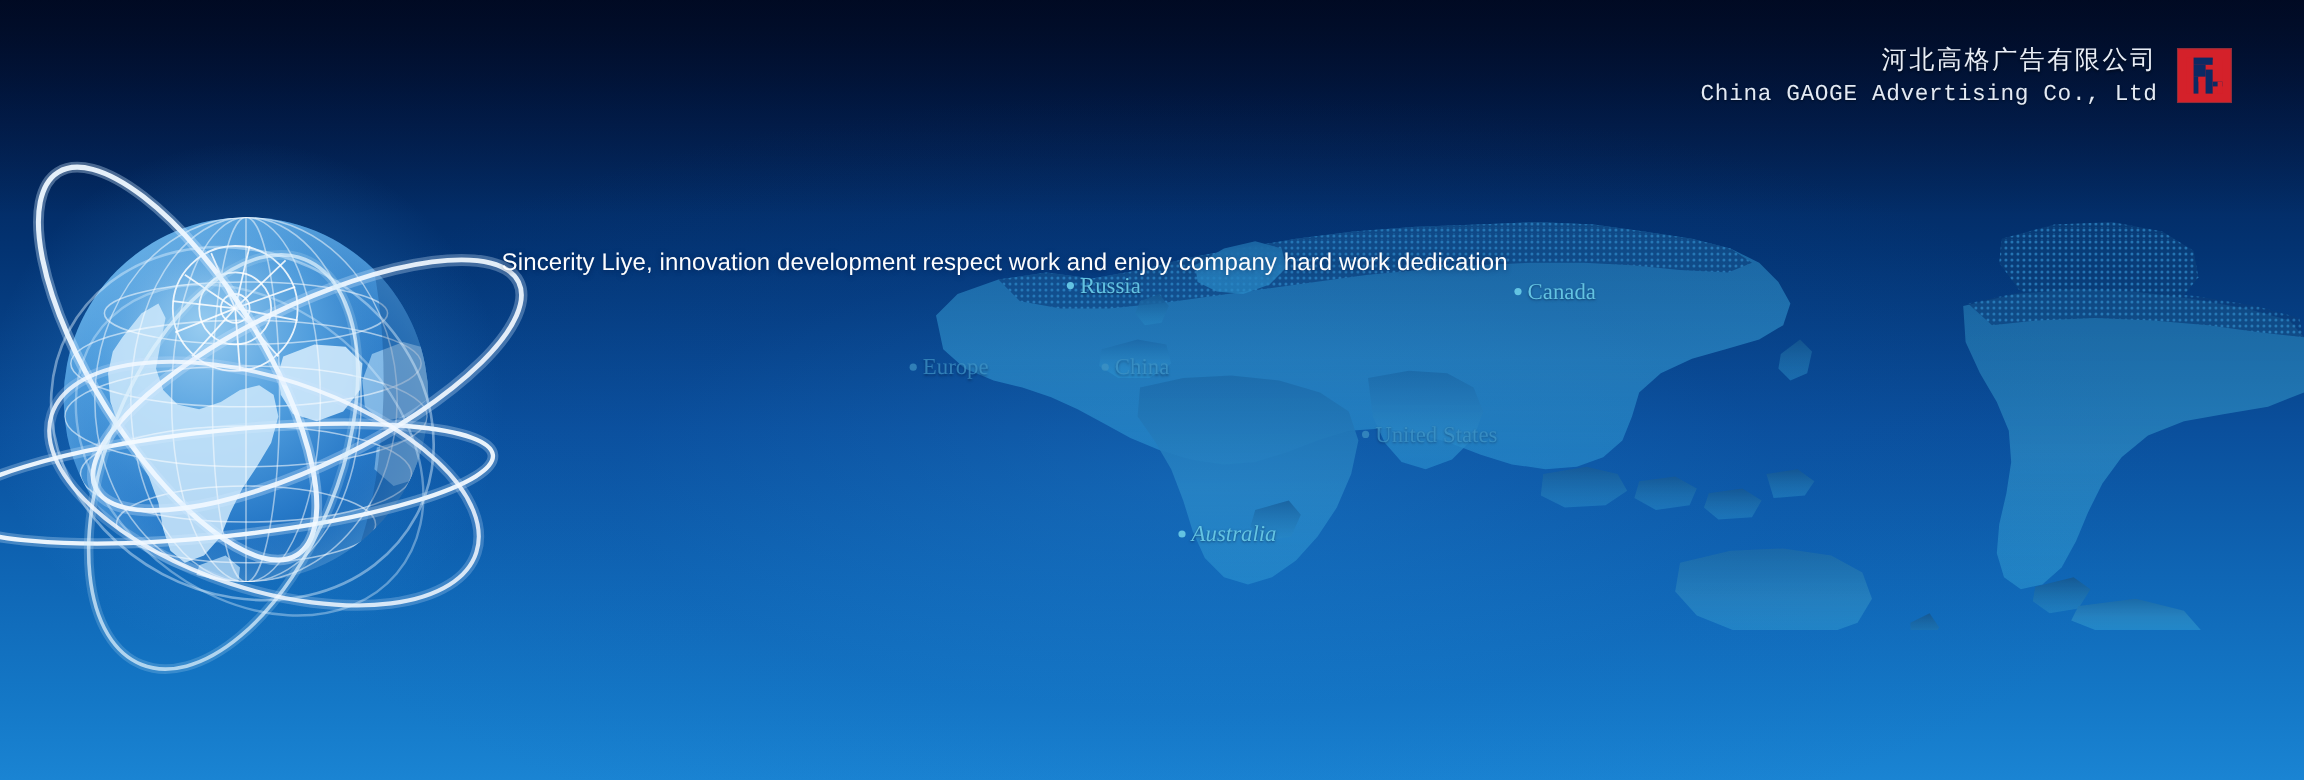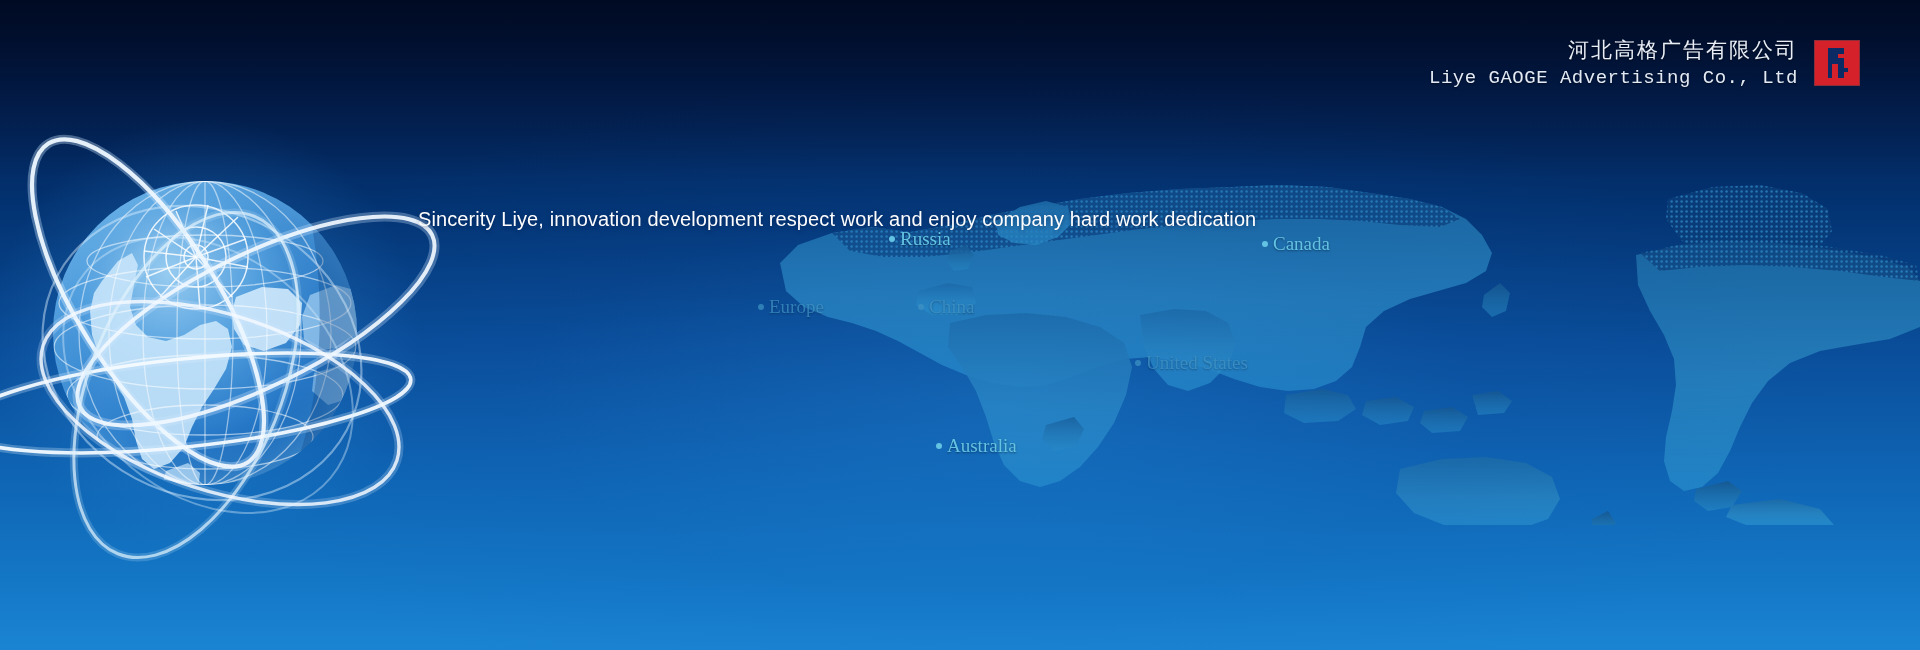--- a/index.html
+++ b/index.html
@@ -137,21 +137,21 @@
     position:relative; top:-2px;
   }
   .maplabel.dim{ color:#3f93c4; opacity:.72; }
   .maplabel.dim .dot{ background:#3f93c4; }
 
   #lbl-russia{ left:858px; top:228px;margin-left:31px; }
   #lbl-canada{ left:1262px; top:233px; }
   #lbl-china{  left:918px;  top:296px; z-index:4;}
   #lbl-europe{ left:758px;  top:296px; z-index:4;}
   #lbl-usa{    left:1135px; top:352px; z-index:4;text-align:right;}
-  #lbl-australia{ left:936px; top:435px; }
+  #lbl-australia{ left:982px; top:435px;font-style:italic; }
 </style>
 </head>
 <body>
 
 <div id="banner">
 
   <div class="worldmap">
     <svg viewBox="0 0 1440 430" preserveAspectRatio="none" aria-hidden="true">
       <defs>
         <pattern id="halftone" width="5" height="5" patternUnits="userSpaceOnUse">
@@ -366,21 +366,21 @@
 
         <ellipse cx="232" cy="268" rx="142" ry="164" transform="rotate(-62 232 268)" stroke="#dff1ff" stroke-opacity="0.45" stroke-width="2.2"></ellipse>
         <ellipse cx="238" cy="290" rx="160" ry="120" transform="rotate(40 238 290)" stroke="#dff1ff" stroke-opacity="0.38" stroke-width="2"></ellipse>
       </g>
     </svg>
   </div>
 
   <div class="company">
     <div class="company-names">
       <div class="company-cn">河北高格广告有限公司</div>
-      <div class="company-en">Liye GAOGE Advertising Co., Ltd</div>
+      <div class="company-en">China GAOGE Advertising Co., Ltd</div>
     </div>
     <div class="logo">
       <svg viewBox="0 0 46 46" aria-hidden="true">
         <rect x="0.5" y="0.5" width="45" height="45" fill="#d4212a" stroke="#8e2d3a" stroke-width="1"></rect>
 
         <rect x="8" y="8" width="6" height="30" fill="#d4212a"></rect>
         <rect x="14" y="8" width="16" height="6" fill="#0c2a63"></rect>
         <rect x="14" y="14" width="10" height="10" fill="#0c2a63"></rect>
         <rect x="14" y="24" width="4" height="14" fill="#0c2a63"></rect>
         <rect x="18" y="24" width="12" height="4" fill="#d4212a"></rect>

